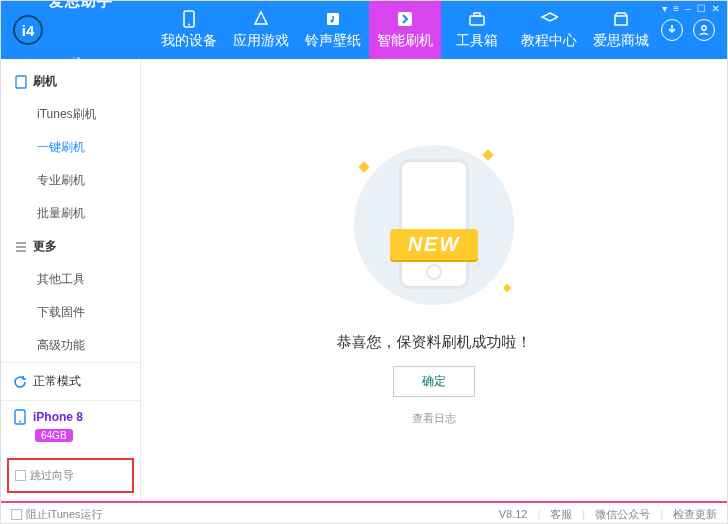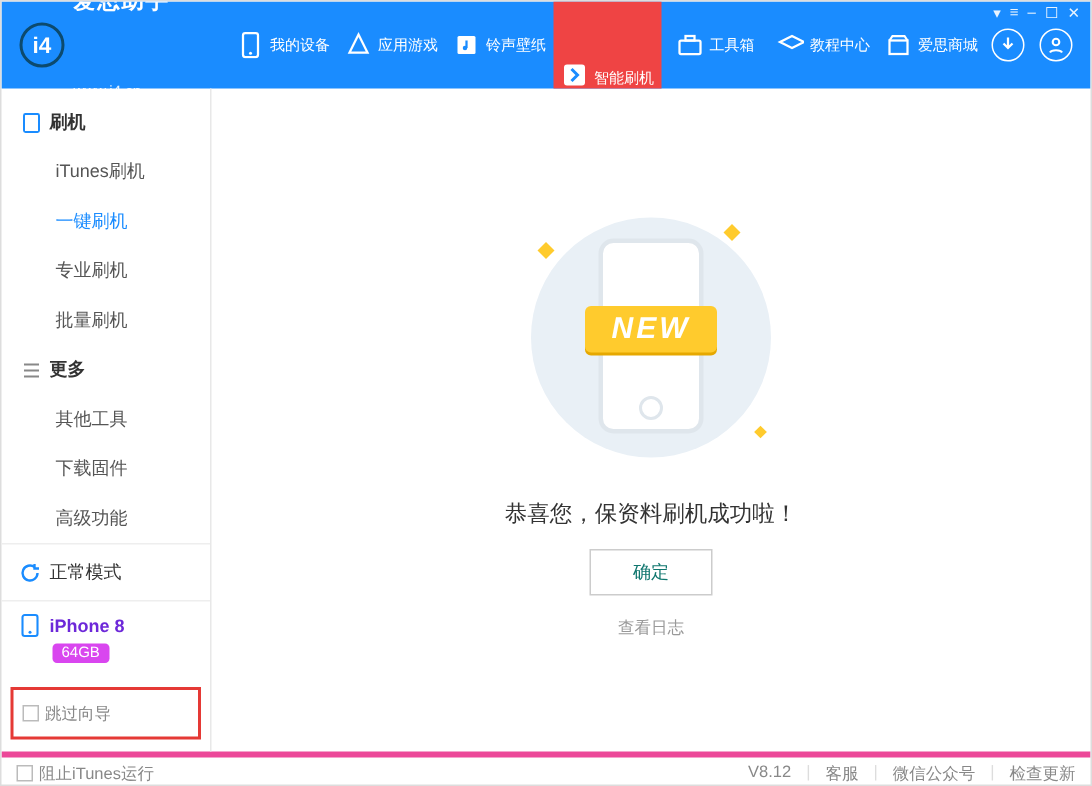--- a/index.html
+++ b/index.html
@@ -5,22 +5,22 @@
   * { box-sizing: border-box; margin: 0; padding: 0; font-family: "Microsoft YaHei", sans-serif; }
   body { width: 728px; height: 524px; overflow: hidden; background: #fff; border: 1px solid #ddd; }
 
   .header { height: 58px; background: #1a8cff; display: flex; align-items: stretch; color: #fff; }
   .logo-block { width: 152px; display: flex; align-items: center; padding-left: 12px; gap: 6px; }
   .logo-circle { width: 30px; height: 30px; border-radius: 50%; border: 2px solid #0c4a6e; display: flex; align-items: center; justify-content: center; font-weight: bold; font-size: 15px; }
   .logo-text { display: flex; flex-direction: column; line-height: 1.1; gap: 46px; }
   .logo-text .t1 { font-size: 15px; font-weight: bold; letter-spacing: 1px; }
   .logo-text .t2 { font-size: 10px; opacity: .9; }
   .nav { display: flex; flex: 1; }
-  .nav-item { flex: 1; display: flex; align-items: center; justify-content: center; gap: 4px; font-size: 10px; cursor: pointer; }
-  .nav-item.active { background: #ef4444; align-items: flex-end; }
+  .nav-item { flex: 1; display: flex; flex-direction: column; align-items: center; justify-content: center; gap: 4px; font-size: 14px; cursor: pointer; }
+  .nav-item.active { background: #d946ef; }
   .nav-ico { width: 18px; height: 18px; display: flex; align-items: center; justify-content: center; }
   .sysbar { position: absolute; top: 3px; right: 8px; display: flex; gap: 6px; font-size: 10px; color: #fff; }
   .sysbar span { cursor: pointer; opacity: .9; }
   .header-right { display: flex; align-items: center; gap: 10px; padding: 0 12px 0 4px; }
   .circ-btn { width: 22px; height: 22px; border: 1.5px solid #fff; border-radius: 50%; display: flex; align-items: center; justify-content: center; font-size: 11px; cursor: pointer; }
 
   .body { display: flex; height: calc(524px - 58px - 24px); }
   .sidebar { width: 140px; border-right: 1px solid #e8e8e8; display: flex; flex-direction: column; font-size: 12px; color: #444; overflow: hidden; }
   .sb-scroll { flex: 1; overflow-y: auto; padding-top: 6px; }
   .sb-group-hd { display: flex; align-items: center; gap: 6px; padding: 8px 14px; color: #333; font-weight: bold; }
@@ -32,30 +32,30 @@
   .badge { display: inline-block; margin-top: 4px; margin-left: 22px; background: #d946ef; color: #fff; font-size: 10px; padding: 1px 6px; border-radius: 3px; }
   .sb-opts { border: 2px solid #e53935; margin: 6px 6px 8px; padding: 8px 6px; display: flex; gap: 14px; font-size: 11px; color: #888; }
   .chk { display: flex; align-items: center; gap: 4px; cursor: pointer; }
   .chk-box { width: 11px; height: 11px; border: 1px solid #bbb; background: #fff; }
 
   .main { flex: 1; position: relative; display: flex; flex-direction: column; align-items: center; justify-content: center; }
   .illus { width: 200px; height: 180px; position: relative; display: flex; align-items: center; justify-content: center; }
   .disc { width: 160px; height: 160px; border-radius: 50%; background: #e9f0f6; position: relative; }
   .phone { position: absolute; width: 70px; height: 130px; background: #fff; border: 3px solid #dfe6ec; border-radius: 10px; top: 14px; left: 45px; }
   .phone::after { content:""; position:absolute; left: 50%; bottom: 6px; transform: translateX(-50%); width: 12px; height: 12px; border: 2px solid #dfe6ec; border-radius: 50%; }
-  .ribbon { position: absolute; top: 55px; left: -12px; right: -12px; height: 40px; display: flex; align-items: center; justify-content: center; }
+  .ribbon { position: absolute; top: 80px; left: -12px; right: -12px; height: 40px; display: flex; align-items: center; justify-content: center; }
   .ribbon-mid { background: #ffcb2d; color: #fff; font-weight: 900; font-style: italic; letter-spacing: 2px; font-size: 20px; padding: 4px 18px; border-radius: 4px; box-shadow: 0 2px 0 #e6a800; }
   .sparkle { position: absolute; width: 8px; height: 8px; background: #ffcb2d; transform: rotate(45deg); }
   .s1 { top: 18px; left: 6px; } .s2 { top: 6px; right: 22px; } .s3 { bottom: 14px; right: 4px; width:6px; height:6px; }
 
   .msg { margin-top: 18px; font-size: 15px; color: #333; }
   .ok-btn { margin-top: 14px; padding: 6px 28px; border: 1px solid #ccc; background: #fff; font-size: 12px; color: #0f766e; cursor: pointer; }
   .log-link { margin-top: 14px; font-size: 11px; color: #999; cursor: pointer; }
 
-  .footer { height: 24px; border-top: 4px solid #ec4899; display: flex; align-items: center; font-size: 11px; color: #888; padding: 0 10px; gap: 10px; }
+  .footer { height: 24px; border-top: 2px solid #ec4899; display: flex; align-items: center; font-size: 11px; color: #888; padding: 0 10px; gap: 10px; }
   .footer .spacer { flex: 1; }
   .footer .sep { color: #ddd; }
   .ico svg { display: block; }
 </style>
 </head>
 <body>
 
 <div class="header">
   <div class="logo-block">
     <div class="logo-circle">i4</div>

